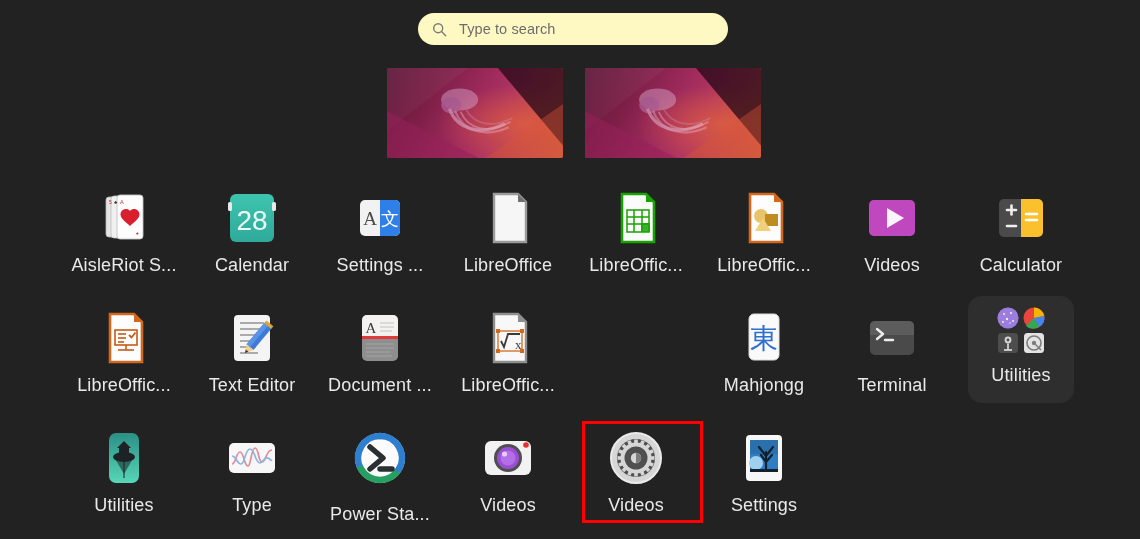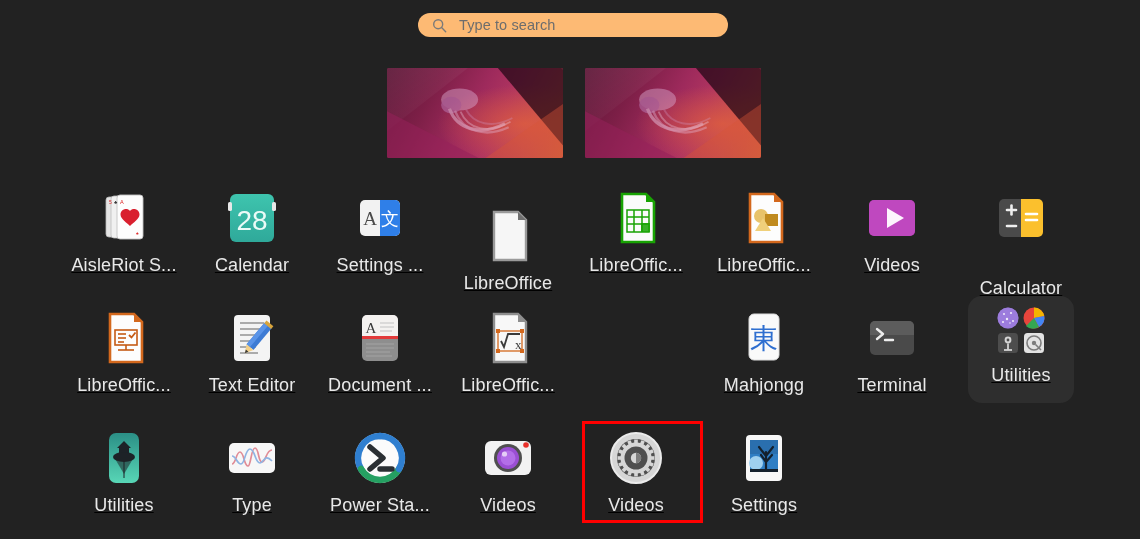--- a/index.html
+++ b/index.html
@@ -7,22 +7,22 @@
     width: 1140px; height: 539px;
     background: #222222;
     font-family: "Liberation Sans", sans-serif;
     overflow: hidden;
   }
   #screen { position: relative; width: 1140px; height: 539px; background: #222222; }
 
   
   #search-bar {
     position: absolute; left: 418px; top: 13px;
-    width: 310px; height: 24px;
-    background: #fdba74; border-radius: 18px;
+    width: 310px; height: 32px;
+    background: #fef9c3; border-radius: 18px;
     display: flex; align-items: center; padding: 0 14px;
   }
   #search-bar .mag { width: 15px; height: 15px; flex: 0 0 auto; margin-right: 12px; }
   #search-placeholder { color: #6d6d6d; font-size: 14.5px; letter-spacing: .1px; }
 
   
   .ws-thumb {
     position: absolute; top: 68px; width: 176px; height: 90px;
     border-radius: 2px; overflow: hidden;
     background: #8d2352;
@@ -49,21 +49,21 @@
   }
   .wp-tri-d {
     background: rgba(214,86,56,.40);
     clip-path: polygon(100% 100%, 100% 40%, 56% 100%);
   }
   .wp-jelly { position: absolute; left: 14%; top: 14%; width: 72%; height: 72%; opacity: .62; }
 
   
   .app {
     position: absolute; width: 112px; height: 96px;
-    display: flex; flex-direction: column; align-items: center; text-decoration: underline;
+    display: flex; flex-direction: column; align-items: center;
   }
   .app .icon-wrap {
     width: 56px; height: 56px; position: relative;
     display: flex; align-items: center; justify-content: center;
   }
   .app .label {
     margin-top: 9px; font-size: 18px; color: #e9e9e9;
     white-space: nowrap; letter-spacing: .15px;
   }
   .folder-bg {
@@ -160,21 +160,21 @@
       <svg width="56" height="56" viewBox="0 0 56 56">
         <rect x="8" y="10" width="40" height="36" rx="5" fill="#f2f2f2"></rect>
         <path d="M28 10 H43 a5 5 0 0 1 5 5 V41 a5 5 0 0 1 -5 5 H28 Z" fill="#2f7fe8"></path>
         <text x="18" y="35" font-size="19" fill="#4a4a4a" text-anchor="middle" font-family="Liberation Serif, serif">A</text>
         <text x="38" y="35" font-size="18" fill="#ffffff" text-anchor="middle" font-family="Liberation Sans, sans-serif">文</text>
       </svg>
     </div>
     <div class="label">Settings ...</div>
   </div>
 
-  <div class="app" style="left:452px; top:208px;">
+  <div class="app" style="left:452px; top:190px;">
     <div class="icon-wrap">
       <svg width="56" height="56" viewBox="0 0 56 56">
         <path d="M14 4 H38 L46 12 V52 H14 Z" fill="#f6f6f6" stroke="#9a9a9a" stroke-width="2.4"></path>
         <path d="M38 4 L46 12 H38 Z" fill="#707070"></path>
       </svg>
     </div>
     <div class="label">LibreOffice</div>
   </div>
 
   <div class="app" style="left:580px; top:190px;">
@@ -212,21 +212,21 @@
     <div class="icon-wrap">
       <svg width="56" height="56" viewBox="0 0 56 56">
         <rect x="5" y="10" width="46" height="36" rx="5" fill="#bb3ebb"></rect>
         <rect x="5" y="10" width="46" height="36" rx="5" fill="#c452c4" opacity=".5"></rect>
         <path d="M23 18 L40 28 L23 38 Z" fill="#fdf4fd"></path>
       </svg>
     </div>
     <div class="label">Videos</div>
   </div>
 
-  <div class="app" style="left:965px; top:190px;gap:23px;">
+  <div class="app" style="left:965px; top:190px;">
     <div class="icon-wrap">
       <svg width="56" height="56" viewBox="0 0 56 56">
         <path d="M11 9 H28 V47 H11 a5 5 0 0 1 -5 -5 V14 a5 5 0 0 1 5 -5z" fill="#4a4a4a"></path>
         <path d="M28 9 H45 a5 5 0 0 1 5 5 V42 a5 5 0 0 1 -5 5 H28 Z" fill="#fbc02d"></path>
         <g stroke="#efefef" stroke-width="2.6" stroke-linecap="round">
           <line x1="14" y1="20" x2="23" y2="20"></line>
           <line x1="18.5" y1="15.5" x2="18.5" y2="24.5"></line>
           <line x1="14" y1="36" x2="23" y2="36"></line>
         </g>
         <g stroke="#ffffff" stroke-width="2.6" stroke-linecap="round">
@@ -417,21 +417,21 @@
         <rect x="5" y="13" width="46" height="30" rx="5" fill="#f7f7f7"></rect>
         <path d="M8 34 C12 34 12 22 16 22 C20 22 20 36 24 36 C27 36 27 18 31 18
                  C35 18 34 32 38 32 C42 32 42 20 48 20" fill="none" stroke="#e08c96" stroke-width="1.7"></path>
         <path d="M8 26 C12 26 13 34 17 34 C21 34 21 19 26 19 C31 19 31 33 36 33
                  C40 33 40 23 48 31" fill="none" stroke="#8fb4e3" stroke-width="1.7"></path>
       </svg>
     </div>
     <div class="label">Type</div>
   </div>
 
-  <div class="app" style="left:324px; top:430px;">
+  <div class="app" style="left:324px; top:430px;gap:9px;">
     <div class="icon-wrap">
       <svg width="56" height="56" viewBox="0 0 56 56">
         <circle cx="28" cy="28" r="25" fill="#fbfbfb"></circle>
         <path d="M28 6 A22 22 0 0 0 9 39" fill="none" stroke="#2f7fd0" stroke-width="6.5" stroke-linecap="round"></path>
         <path d="M9 39 A22 22 0 0 0 47 39" fill="none" stroke="#25a062" stroke-width="6.5" stroke-linecap="round"></path>
         <path d="M47 39 A22 22 0 0 0 28 6" fill="none" stroke="#2f7fd0" stroke-width="6.5" stroke-linecap="round"></path>
         <path d="M18 17 L31 28 L18 39" fill="none" stroke="#2a2f33" stroke-width="5.5" stroke-linecap="round" stroke-linejoin="round"></path>
         <line x1="28" y1="39" x2="40" y2="39" stroke="#2a2f33" stroke-width="5.5" stroke-linecap="round"></line>
       </svg>
     </div>

